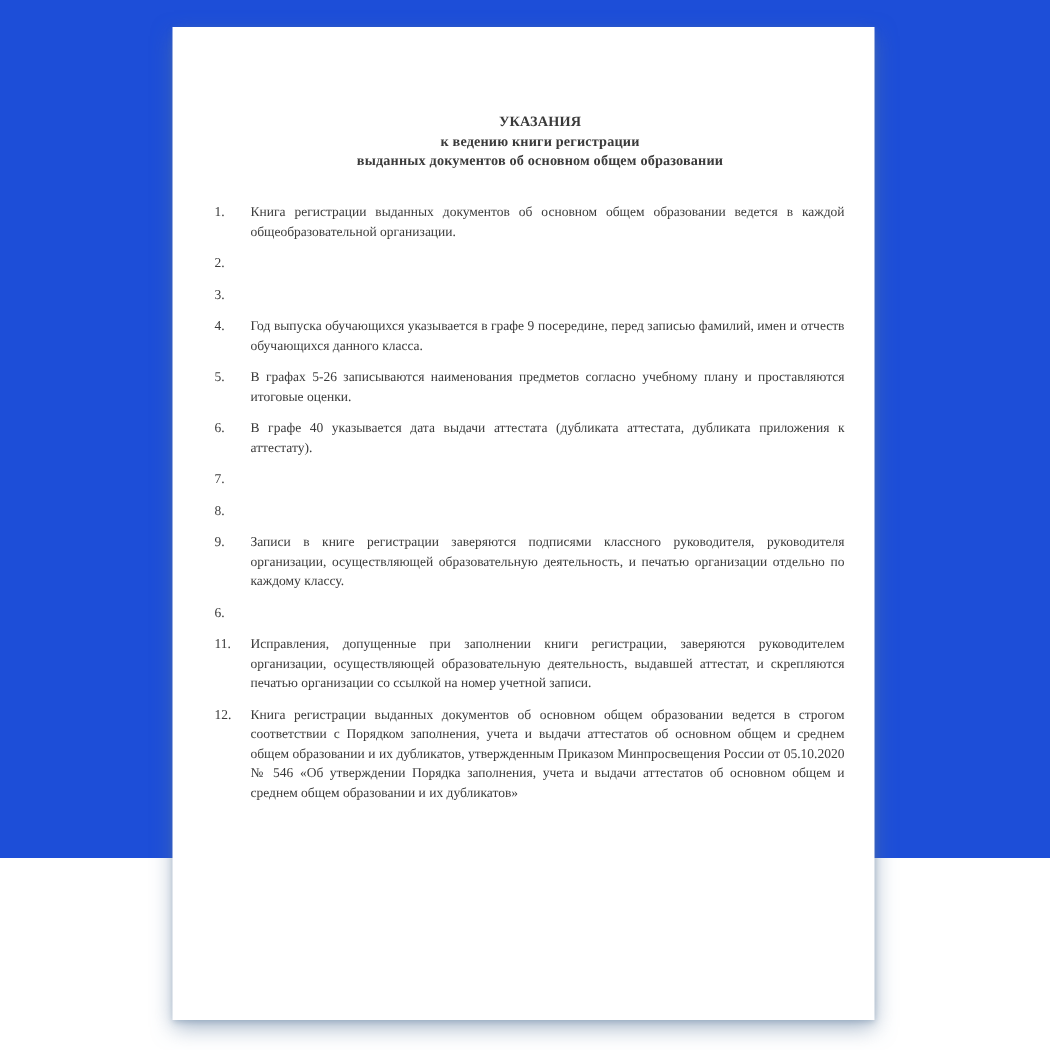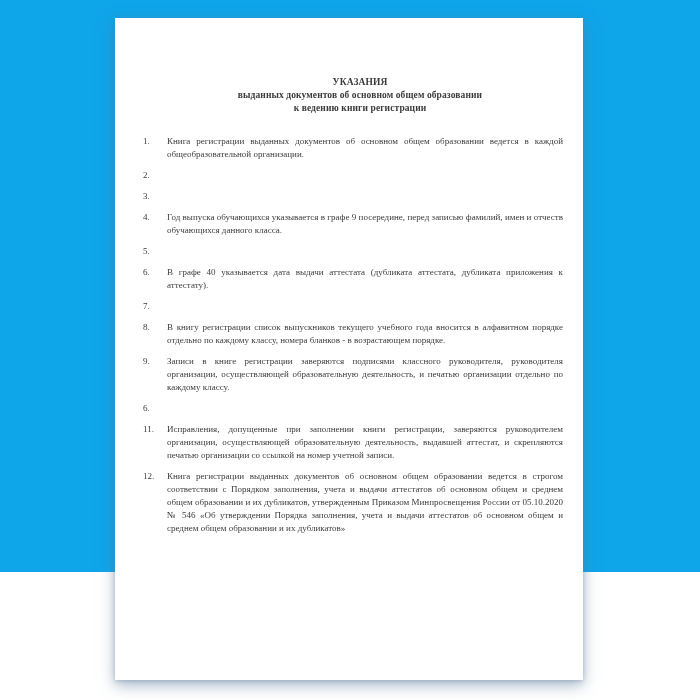--- a/index.html
+++ b/index.html
@@ -6,21 +6,21 @@
     margin: 0;
     padding: 0;
     width: 700px;
     height: 700px;
     overflow: hidden;
   }
   .canvas {
     position: relative;
     width: 700px;
     height: 572px;
-    background: #0ea5e9;
+    background: #1d4ed8;
   }
   .paper {
     position: absolute;
     left: 115px;
     top: 18px;
     width: 468px;
     height: 662px;
     background: #ffffff;
     box-shadow: 0 5px 14px rgba(92, 122, 156, 0.55), 0 1px 4px rgba(92, 122, 156, 0.35);
     font-family: "Liberation Serif", "DejaVu Serif", serif;
@@ -56,52 +56,52 @@
   }
 </style>
 </head>
 <body>
 
 <div class="canvas">
   <div class="paper">
 
     <div class="doc-title">
       <div>УКАЗАНИЯ</div>
+      <div>к ведению книги регистрации</div>
       <div>выданных документов об основном общем образовании</div>
-      <div>к ведению книги регистрации</div>
     </div>
 
     <div class="items">
       <div class="item">
         <div class="num">1.</div>
         <div class="text">Книга регистрации выданных документов об основном общем образовании ведется в каждой общеобразовательной организации.</div>
       </div>
       <div class="item">
         <div class="num">2.</div>
       </div>
       <div class="item">
         <div class="num">3.</div>
       </div>
       <div class="item">
         <div class="num">4.</div>
         <div class="text">Год выпуска обучающихся указывается в графе 9 посередине, перед записью фамилий, имен и отчеств обучающихся данного класса.</div>
       </div>
       <div class="item">
         <div class="num">5.</div>
+        <div class="text">В графах 5-26 записываются наименования предметов согласно учебному плану и проставляются итоговые оценки.</div>
       </div>
       <div class="item">
         <div class="num">6.</div>
         <div class="text">В графе 40 указывается дата выдачи аттестата (дубликата аттестата, дубликата приложения к аттестату).</div>
       </div>
       <div class="item">
         <div class="num">7.</div>
       </div>
       <div class="item">
         <div class="num">8.</div>
-        <div class="text">В книгу регистрации список выпускников текущего учебного года вносится в алфавитном порядке отдельно по каждому классу, номера бланков - в возрастающем порядке.</div>
       </div>
       <div class="item">
         <div class="num">9.</div>
         <div class="text">Записи в книге регистрации заверяются подписями классного руководителя, руководителя организации, осуществляющей образовательную деятельность, и печатью организации отдельно по каждому классу.</div>
       </div>
       <div class="item">
         <div class="num">6.</div>
       </div>
       <div class="item">
         <div class="num">11.</div>

